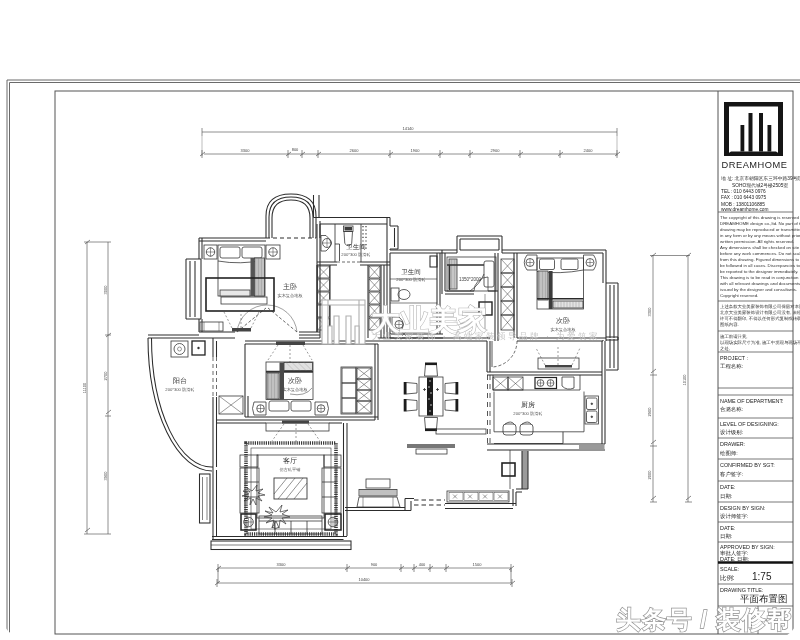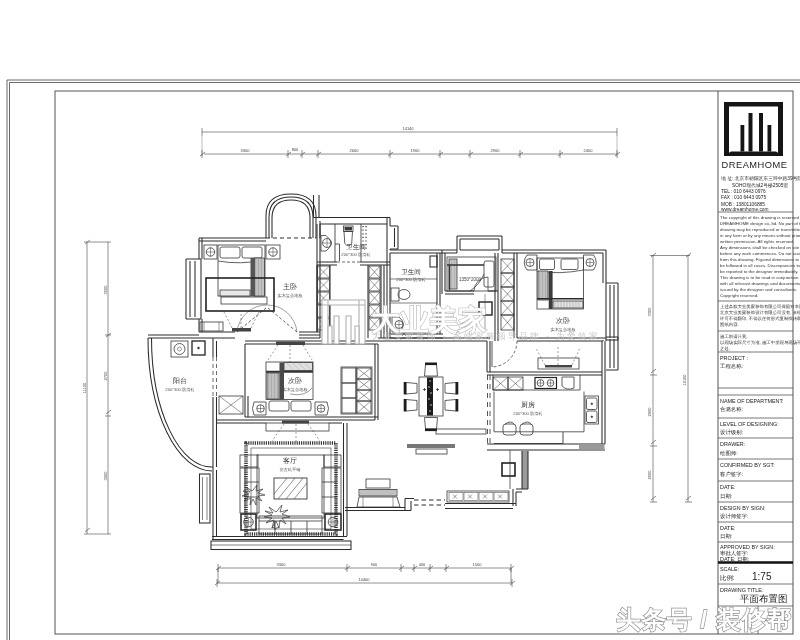--- a/index.html
+++ b/index.html
@@ -1,17 +1,17 @@
 <!DOCTYPE html>
 <html><head>
 <meta charset="utf-8">
 <style>
 html,body{margin:0;padding:0;background:#fff;}
 #page{position:relative;width:800px;height:640px;background:#fff;overflow:hidden;
-font-family:"Liberation Sans", sans-serif;}
+font-family:"Liberation Sans", sans-serif;border-radius:29px;}
 svg text{font-family:"Liberation Sans", sans-serif;}
 </style>
 </head>
 <body>
 <div id="page">
 <svg width="800" height="640" viewBox="0 0 800 640">
 
 <rect x="0" y="0" width="800" height="640" fill="#ffffff"></rect>
 
 <g stroke="#6a6a6a" stroke-width="1" fill="none">

